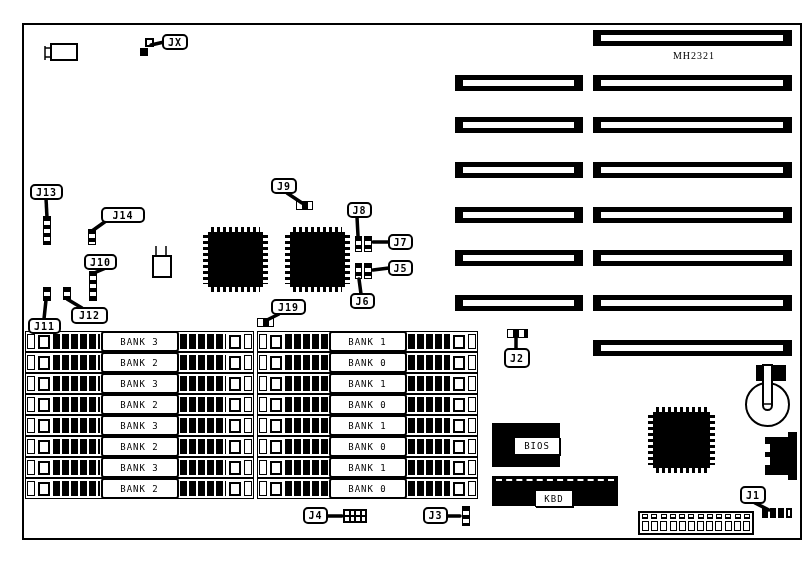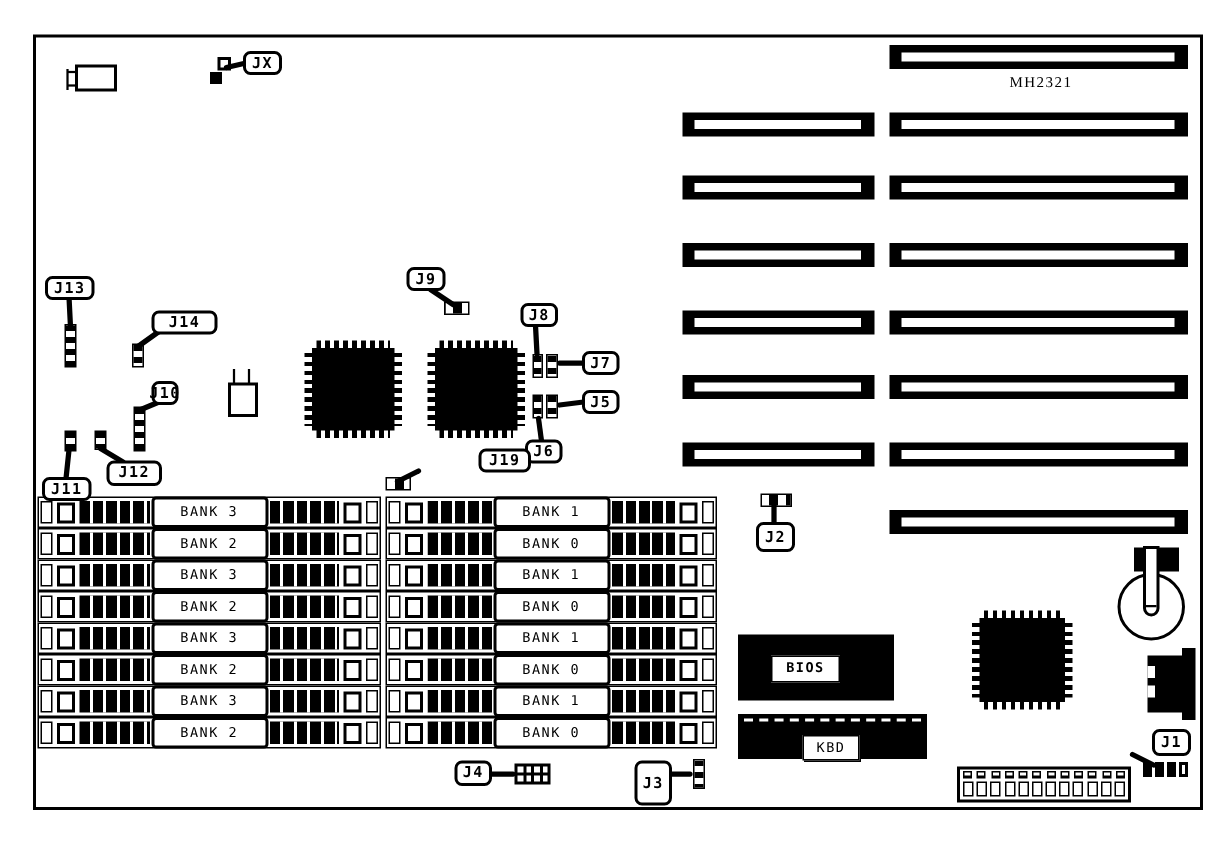--- a/index.html
+++ b/index.html
@@ -87,21 +87,21 @@
   <div class="abs qfp" style="left:285px;top:227px;width:65px;height:65px;">
     <div class="die"></div>
       <div class="pt"></div>
       <div class="pb"></div>
       <div class="pl"></div>
       <div class="pr"></div>
   </div>
 
   <div class="abs" style="left:152px;top:255px;width:20px;height:23px;border:2px solid #000;"></div>
 
-  <div class="abs blk" style="left:492px;top:423px;width:104px;height:44px;font-weight:bold;">
+  <div class="abs blk" style="left:492px;top:423px;width:68px;height:44px;">
     <div class="abs chiplabel" style="left:22px;top:14px;width:46px;height:18px;">BIOS</div>
   </div>
 
   <div class="abs blk" style="left:492px;top:476px;width:126px;height:30px;text-decoration:underline;">
     <div class="abs" style="left:4px;right:4px;top:3px;border-top:2px dashed #fff;"></div>
     <div class="abs chiplabel" style="left:43px;top:14px;width:38px;height:17px;">KBD</div>
   </div>
 
   <div class="abs qfp" style="left:648px;top:407px;width:67px;height:66px;">
     <div class="die"></div>
@@ -403,27 +403,27 @@
       <line x1="45" y1="57" x2="51" y2="57"></line>
       <line x1="156" y1="246" x2="156" y2="256"></line>
       <line x1="166" y1="246" x2="166" y2="256"></line>
       <line x1="764" y1="404" x2="771" y2="404"></line>
     </g>
   </svg>
 
   <div class="abs jlabel" style="left:162px;top:34px;width:26px;height:16px;">JX</div>
   <div class="abs jlabel" style="left:30px;top:184px;width:33px;height:16px;">J13</div>
   <div class="abs jlabel" style="left:101px;top:207px;width:44px;height:16px;">J14</div>
-  <div class="abs jlabel" style="left:101px;top:254px;width:18px;height:16px;">J10</div>
+  <div class="abs jlabel" style="left:84px;top:254px;width:33px;height:16px;">J10</div>
   <div class="abs jlabel" style="left:28px;top:318px;width:33px;height:16px;">J11</div>
   <div class="abs jlabel" style="left:71px;top:307px;width:37px;height:17px;">J12</div>
   <div class="abs jlabel" style="left:271px;top:178px;width:26px;height:16px;">J9</div>
   <div class="abs jlabel" style="left:347px;top:202px;width:25px;height:16px;">J8</div>
   <div class="abs jlabel" style="left:388px;top:234px;width:25px;height:16px;">J7</div>
   <div class="abs jlabel" style="left:388px;top:260px;width:25px;height:16px;">J5</div>
   <div class="abs jlabel" style="left:350px;top:293px;width:25px;height:16px;">J6</div>
-  <div class="abs jlabel" style="left:271px;top:299px;width:35px;height:16px;margin-left:48px;">J19</div>
+  <div class="abs jlabel" style="left:271px;top:299px;width:35px;height:16px;">J19</div>
   <div class="abs jlabel" style="left:504px;top:348px;width:26px;height:20px;">J2</div>
   <div class="abs jlabel" style="left:303px;top:507px;width:25px;height:17px;">J4</div>
-  <div class="abs jlabel" style="left:423px;top:507px;width:25px;height:30px;">J3</div>
-  <div class="abs jlabel" style="left:768px;top:486px;width:26px;height:18px;">J1</div>
+  <div class="abs jlabel" style="left:423px;top:507px;width:25px;height:17px;">J3</div>
+  <div class="abs jlabel" style="left:740px;top:486px;width:26px;height:18px;">J1</div>
 
 </div>
 
 </body></html>

